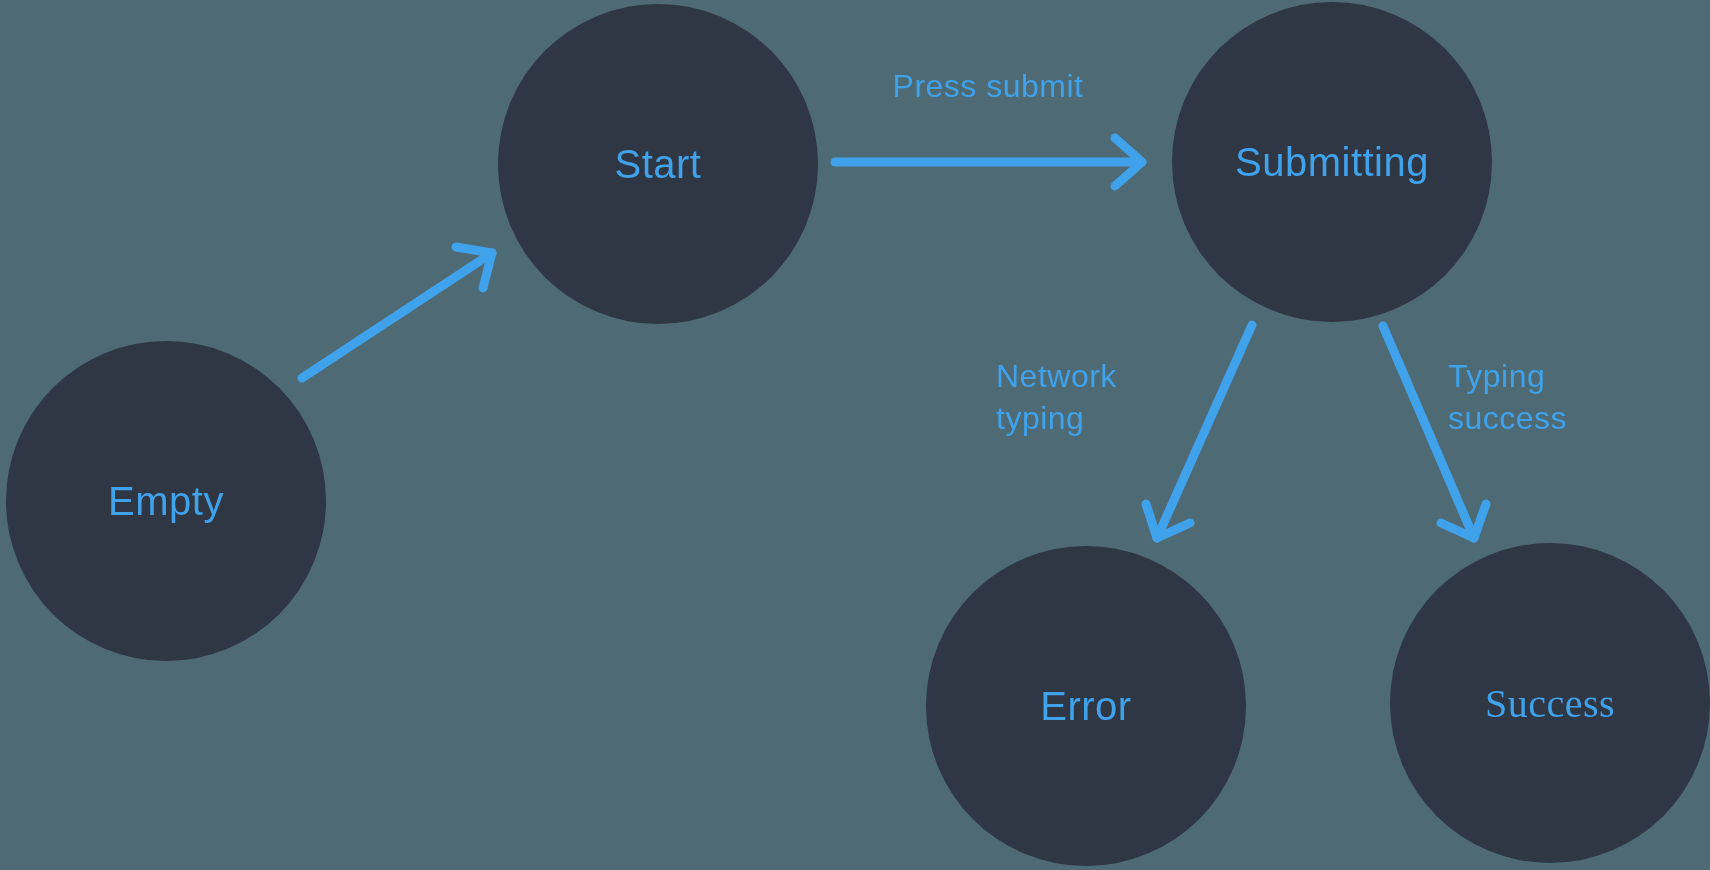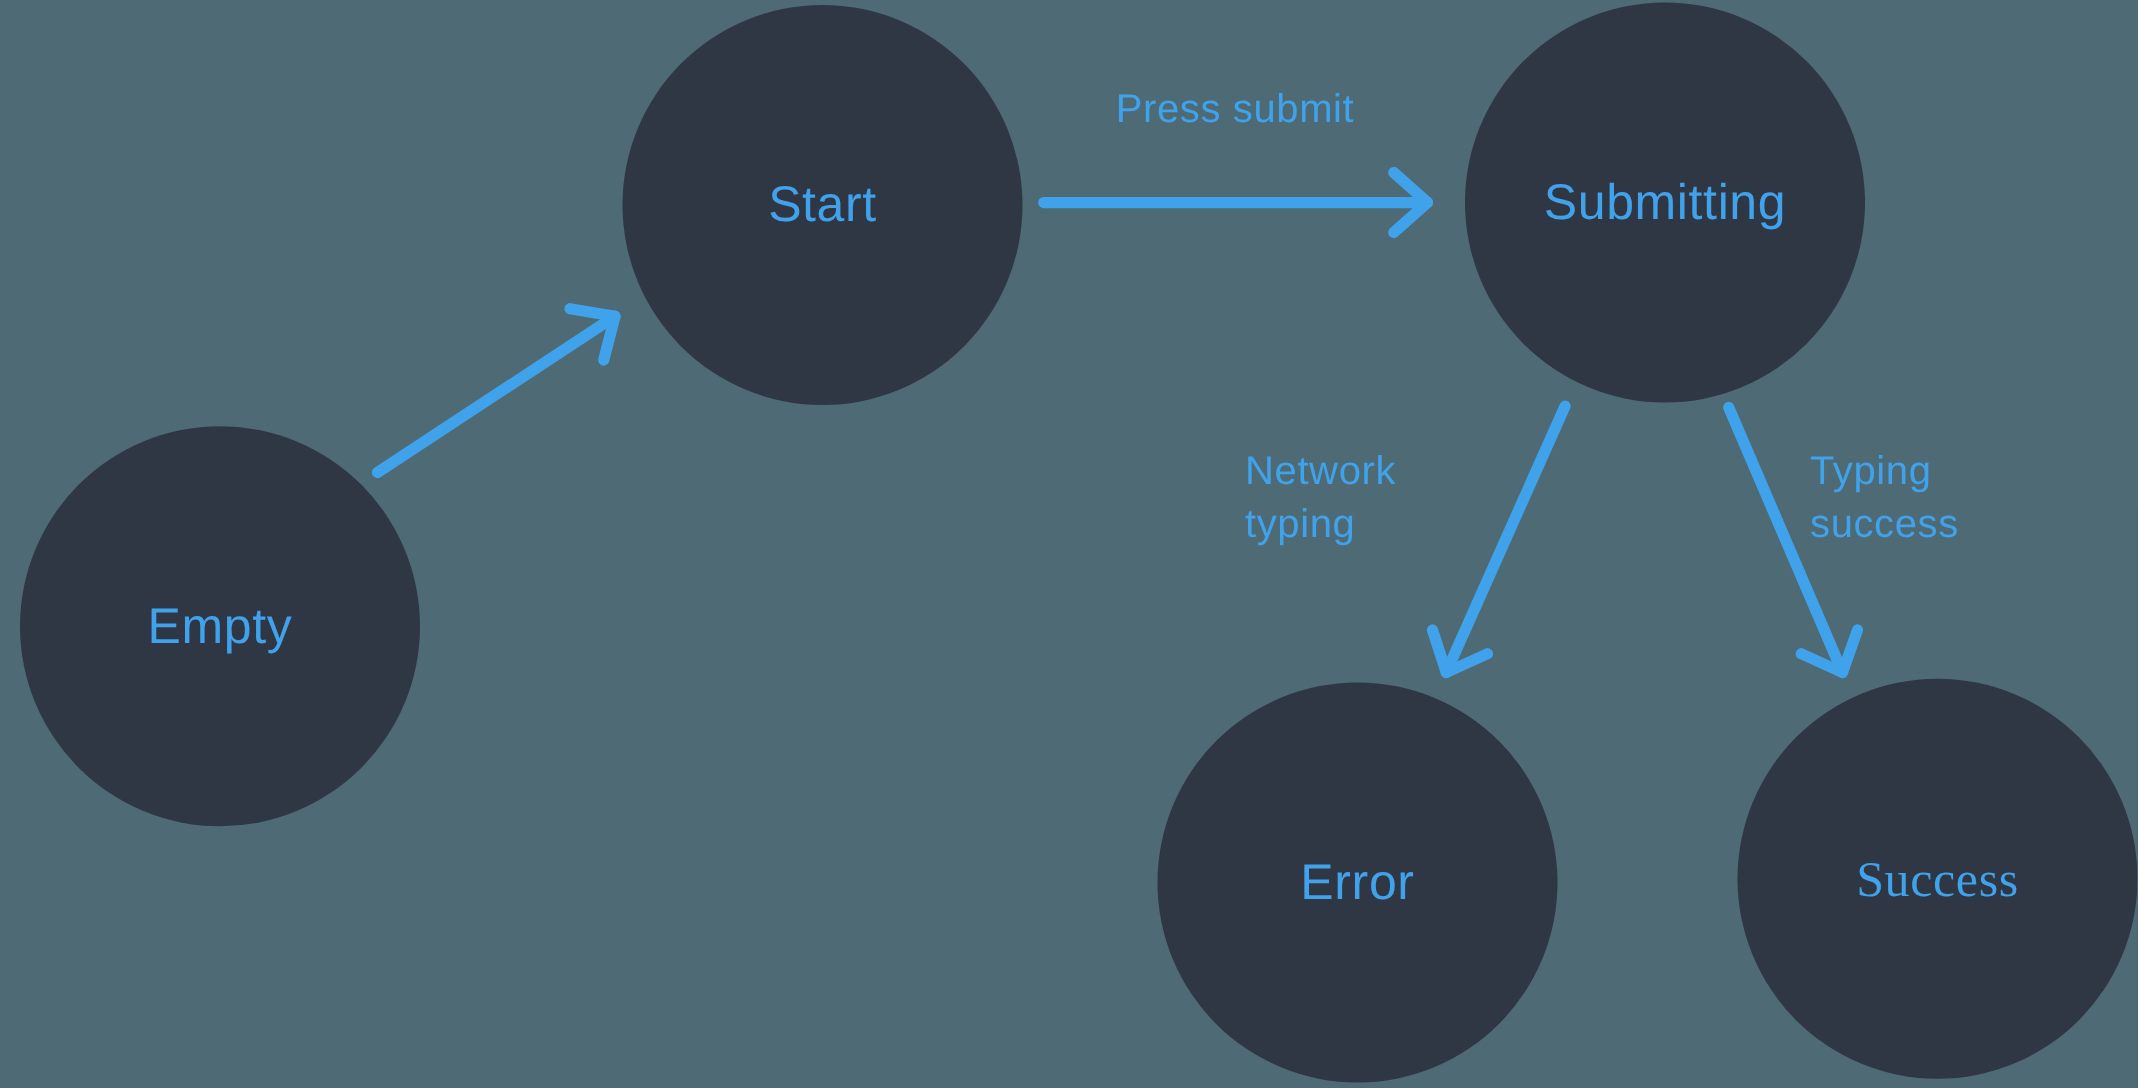--- a/index.html
+++ b/index.html
@@ -45,21 +45,21 @@
     align-items: center;
     justify-content: center;
   }
   .node-label {
     color: var(--accent, #3FA2EB);
     font-size: 40px;
     letter-spacing: 0.5px;
     white-space: nowrap;
   }
 
-  .node-empty      { left: 16px;    top: 341px; }
+  .node-empty      { left: 6px;    top: 341px; }
   .node-typing     { left: 498px;  top: 4px;   }
   .node-submitting { left: 1172px; top: 2px;   }
   .node-error      { left: 926px;  top: 546px; }
   .node-success    { left: 1390px; top: 543px; font-family: Liberation Serif, serif; }
 
   .edge-label {
     position: absolute;
     transform: translate(-50%, -50%);
     color: var(--accent, #3FA2EB);
     font-size: 32px;

